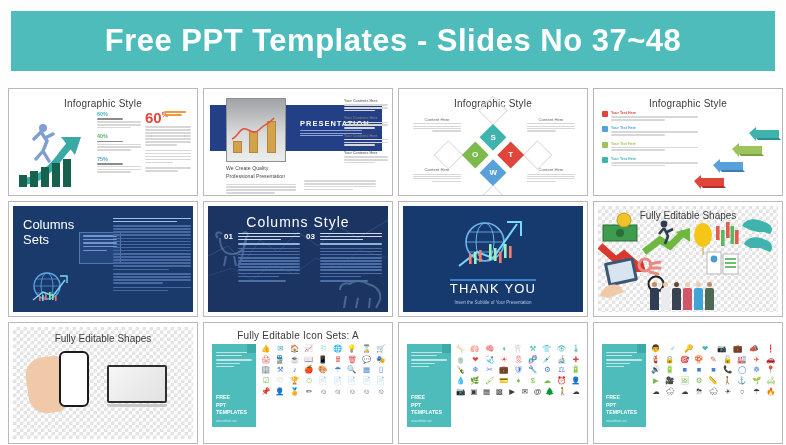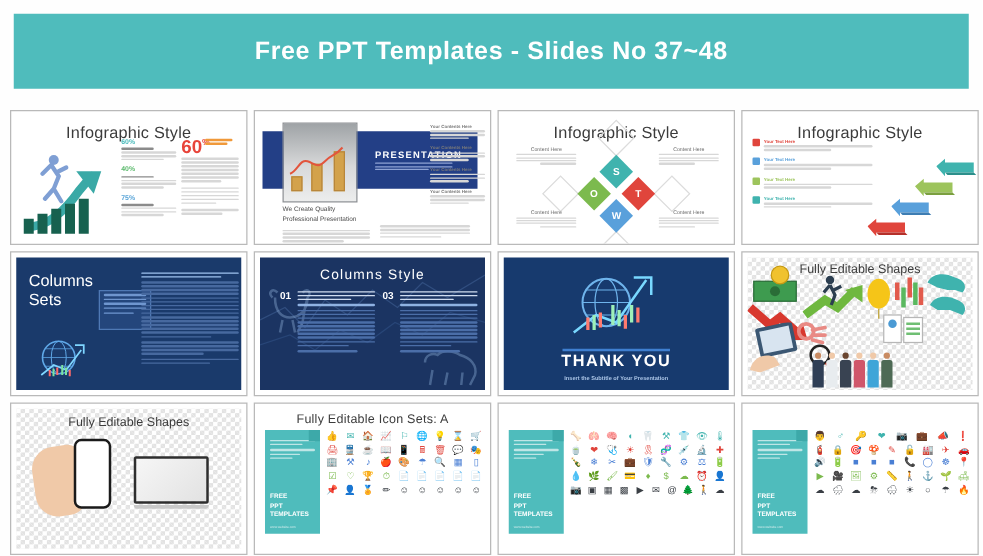--- a/index.html
+++ b/index.html
@@ -10,36 +10,36 @@
     -webkit-font-smoothing:antialiased;
   }
   .page{position:relative;width:786px;height:445px;background:#fefefe;}
 
   
   .banner{
     position:absolute;left:11px;top:11px;width:764px;height:60px;
     background:#4fbcbc;display:flex;align-items:center;justify-content:center;
   }
   .banner-text{
-    color:#ffffff;font-size:20px;font-weight:bold;letter-spacing:.5px;
+    color:#ffffff;font-size:31px;font-weight:bold;letter-spacing:.5px;
     white-space:nowrap;font-family:"Liberation Sans",sans-serif;
   }
 
   
   .grid{position:absolute;left:8px;top:88px;width:770px;}
   .row{display:flex;gap:5px;margin-bottom:5px;}
   .slide{
     position:relative;width:188px;height:106px;
     background:#ffffff;border:1px solid #b9b9b9;overflow:hidden;flex:0 0 auto;
   }
   .slide.r2{height:114px;}
   .slide.r3{height:120px;}
   .s-title{
     position:absolute;left:0;right:0;text-align:center;color:#3b3b3b;
-    font-size:13px;letter-spacing:.2px;
+    font-size:10px;letter-spacing:.2px;
   }
   .inner{position:absolute;inset:4px;}
 
   
   .checker{
     background-image:
       linear-gradient(45deg,#e2e2e2 25%,transparent 25%,transparent 75%,#e2e2e2 75%),
       linear-gradient(45deg,#e2e2e2 25%,transparent 25%,transparent 75%,#e2e2e2 75%);
     background-size:7px 7px;background-position:0 0,3.5px 3.5px;background-color:#fff;
   }
@@ -109,30 +109,30 @@
   .colstyle{position:absolute;left:14px;top:16px;color:#fff;font-size:13px;line-height:1.15;}
   .bubble{position:absolute;left:70px;top:30px;width:40px;height:30px;background:#24467c;border:1px solid #4f79b5;}
   .bubble .ln{background:#6f96cf;height:1.4px;margin:2.2px 3px;}
   .globe-sm{position:absolute;left:18px;bottom:8px;width:52px;height:42px;}
   .bodycopy{position:absolute;right:6px;top:14px;width:78px;}
   .bodycopy .ln{background:#47699f;height:1.5px;margin:1.6px 0;}
   .bodycopy .ln.hl{background:#9ec2ef;}
 
   
   .navy2{position:absolute;inset:4px;background:#1b3462;overflow:hidden;}
-  .cs-title{position:absolute;left:0;right:0;top:8px;text-align:center;color:#fff;font-size:11px;letter-spacing:1px;}
+  .cs-title{position:absolute;left:0;right:0;top:8px;text-align:center;color:#fff;font-size:14px;letter-spacing:1px;}
   .num{position:absolute;color:#fff;font-size:8px;font-weight:bold;}
   .cblk{position:absolute;width:62px;}
   .cblk .ln{background:#4b6ea8;height:1.5px;margin:1.6px 0;}
   .cblk .ln.w{background:#cfdcf0;}
   .bull{position:absolute;left:4px;top:22px;width:40px;height:40px;opacity:.35;}
   .bear{position:absolute;right:4px;bottom:2px;width:48px;height:34px;opacity:.35;}
 
   
-  .navy3{position:absolute;inset:4px;background:#173a6e;font-weight:bold;}
+  .navy3{position:absolute;inset:4px;background:#173a6e;}
   .ty{position:absolute;left:0;right:0;bottom:16px;text-align:center;color:#fff;font-size:13px;letter-spacing:1.2px;}
   .tysub{position:absolute;left:0;right:0;bottom:7px;text-align:center;color:#aac4e6;font-size:4.5px;}
   .tyline{position:absolute;left:50%;transform:translateX(-50%);bottom:31px;width:86px;height:2px;background:#3f7fd0;}
 
   
   .fe-title{position:absolute;left:0;right:0;top:7px;text-align:center;color:#3b3b3b;font-size:10px;}
 
   
   .card{
     position:absolute;left:8px;top:21px;width:44px;height:83px;background:#4fbcbc;

